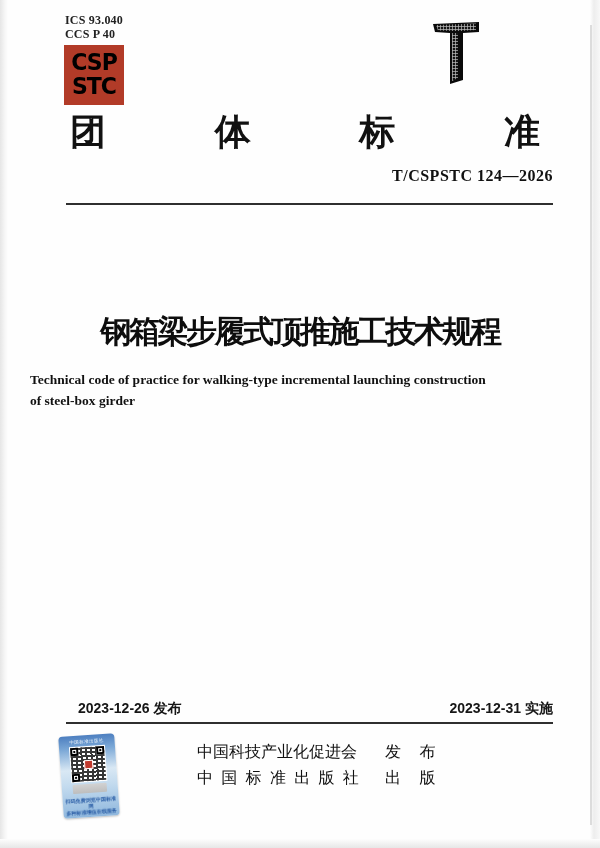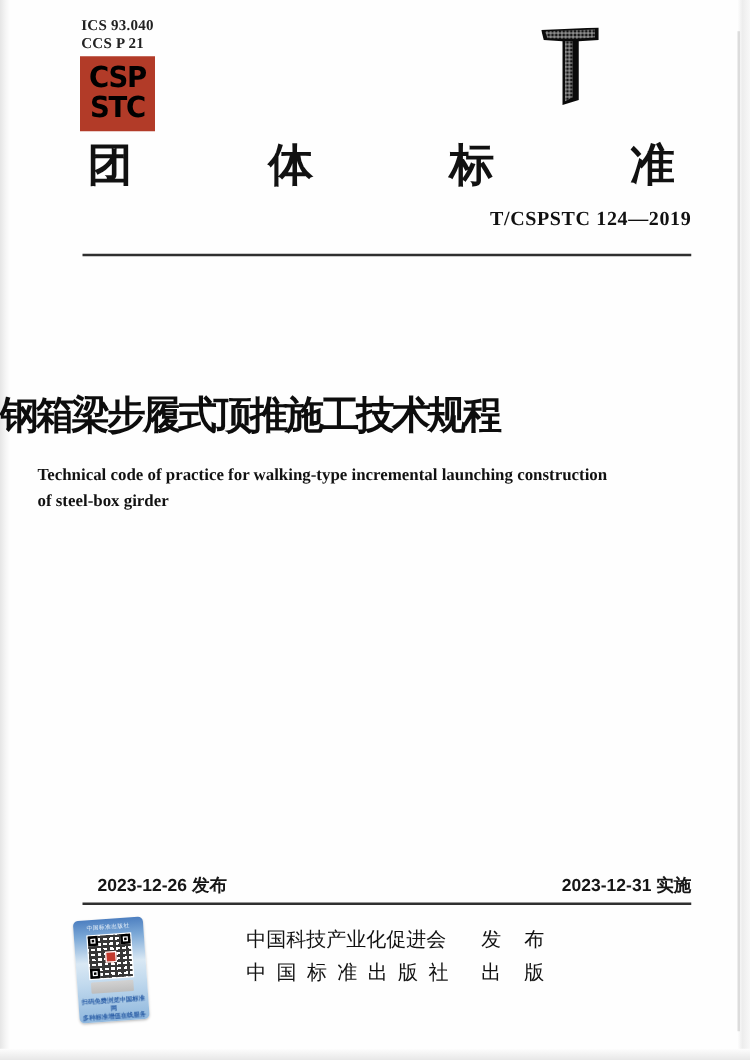--- a/index.html
+++ b/index.html
@@ -37,21 +37,21 @@
   
   .std-code{position:absolute;left:0;top:167px;width:553px;text-align:right;
     font-family:"Liberation Serif",serif;font-weight:bold;font-size:16px;
     letter-spacing:.5px;color:#111;}
 
   .rule{position:absolute;left:66px;width:487px;height:2px;background:#2f2f2f;}
   .rule-top{top:203px;}
   .rule-bottom{top:722px;}
 
   
-  .title-cn{position:absolute;left:0;top:311px;width:600px;
+  .title-cn{position:absolute;left:0;top:311px;width:600px;text-align:center;
     font-size:31px;font-weight:bold;letter-spacing:-2.5px;color:#0d0d0d;}
   .title-en{position:absolute;left:30px;top:369px;width:540px;text-align:left;
     font-family:"Liberation Serif",serif;font-weight:bold;font-size:13.5px;
     line-height:21px;color:#111;}
 
   
   .date{position:absolute;top:700px;font-size:14px;font-weight:bold;color:#161616;margin-left:12px;}
   .date-issue{left:66px;}
   .date-impl{right:47px;}
 
@@ -93,21 +93,21 @@
 
 <div class="page">
 
   <div class="edge-left"></div>
   <div class="edge-right"></div>
   <div class="edge-right-line"></div>
   <div class="edge-bottom"></div>
 
   <div class="ics">
     <div>ICS 93.040</div>
-    <div>CCS P 21</div>
+    <div>CCS P 40</div>
   </div>
 
   <div class="cspstc">
     <span>CSP</span>
     <span>STC</span>
   </div>
 
   <div class="tmark">
     <svg width="46" height="62" viewBox="0 0 46 62" aria-hidden="true">
       <defs>
@@ -122,21 +122,21 @@
     </svg>
   </div>
 
   <div class="masthead">
     <span>团</span>
     <span>体</span>
     <span>标</span>
     <span>准</span>
   </div>
 
-  <div class="std-code">T/CSPSTC 124—2019</div>
+  <div class="std-code">T/CSPSTC 124—2026</div>
 
   <div class="rule rule-top"></div>
 
   <div class="title-cn">钢箱梁步履式顶推施工技术规程</div>
 
   <div class="title-en">
     <div>Technical code of practice for walking-type incremental launching construction</div>
     <div>of steel-box girder</div>
   </div>
 

